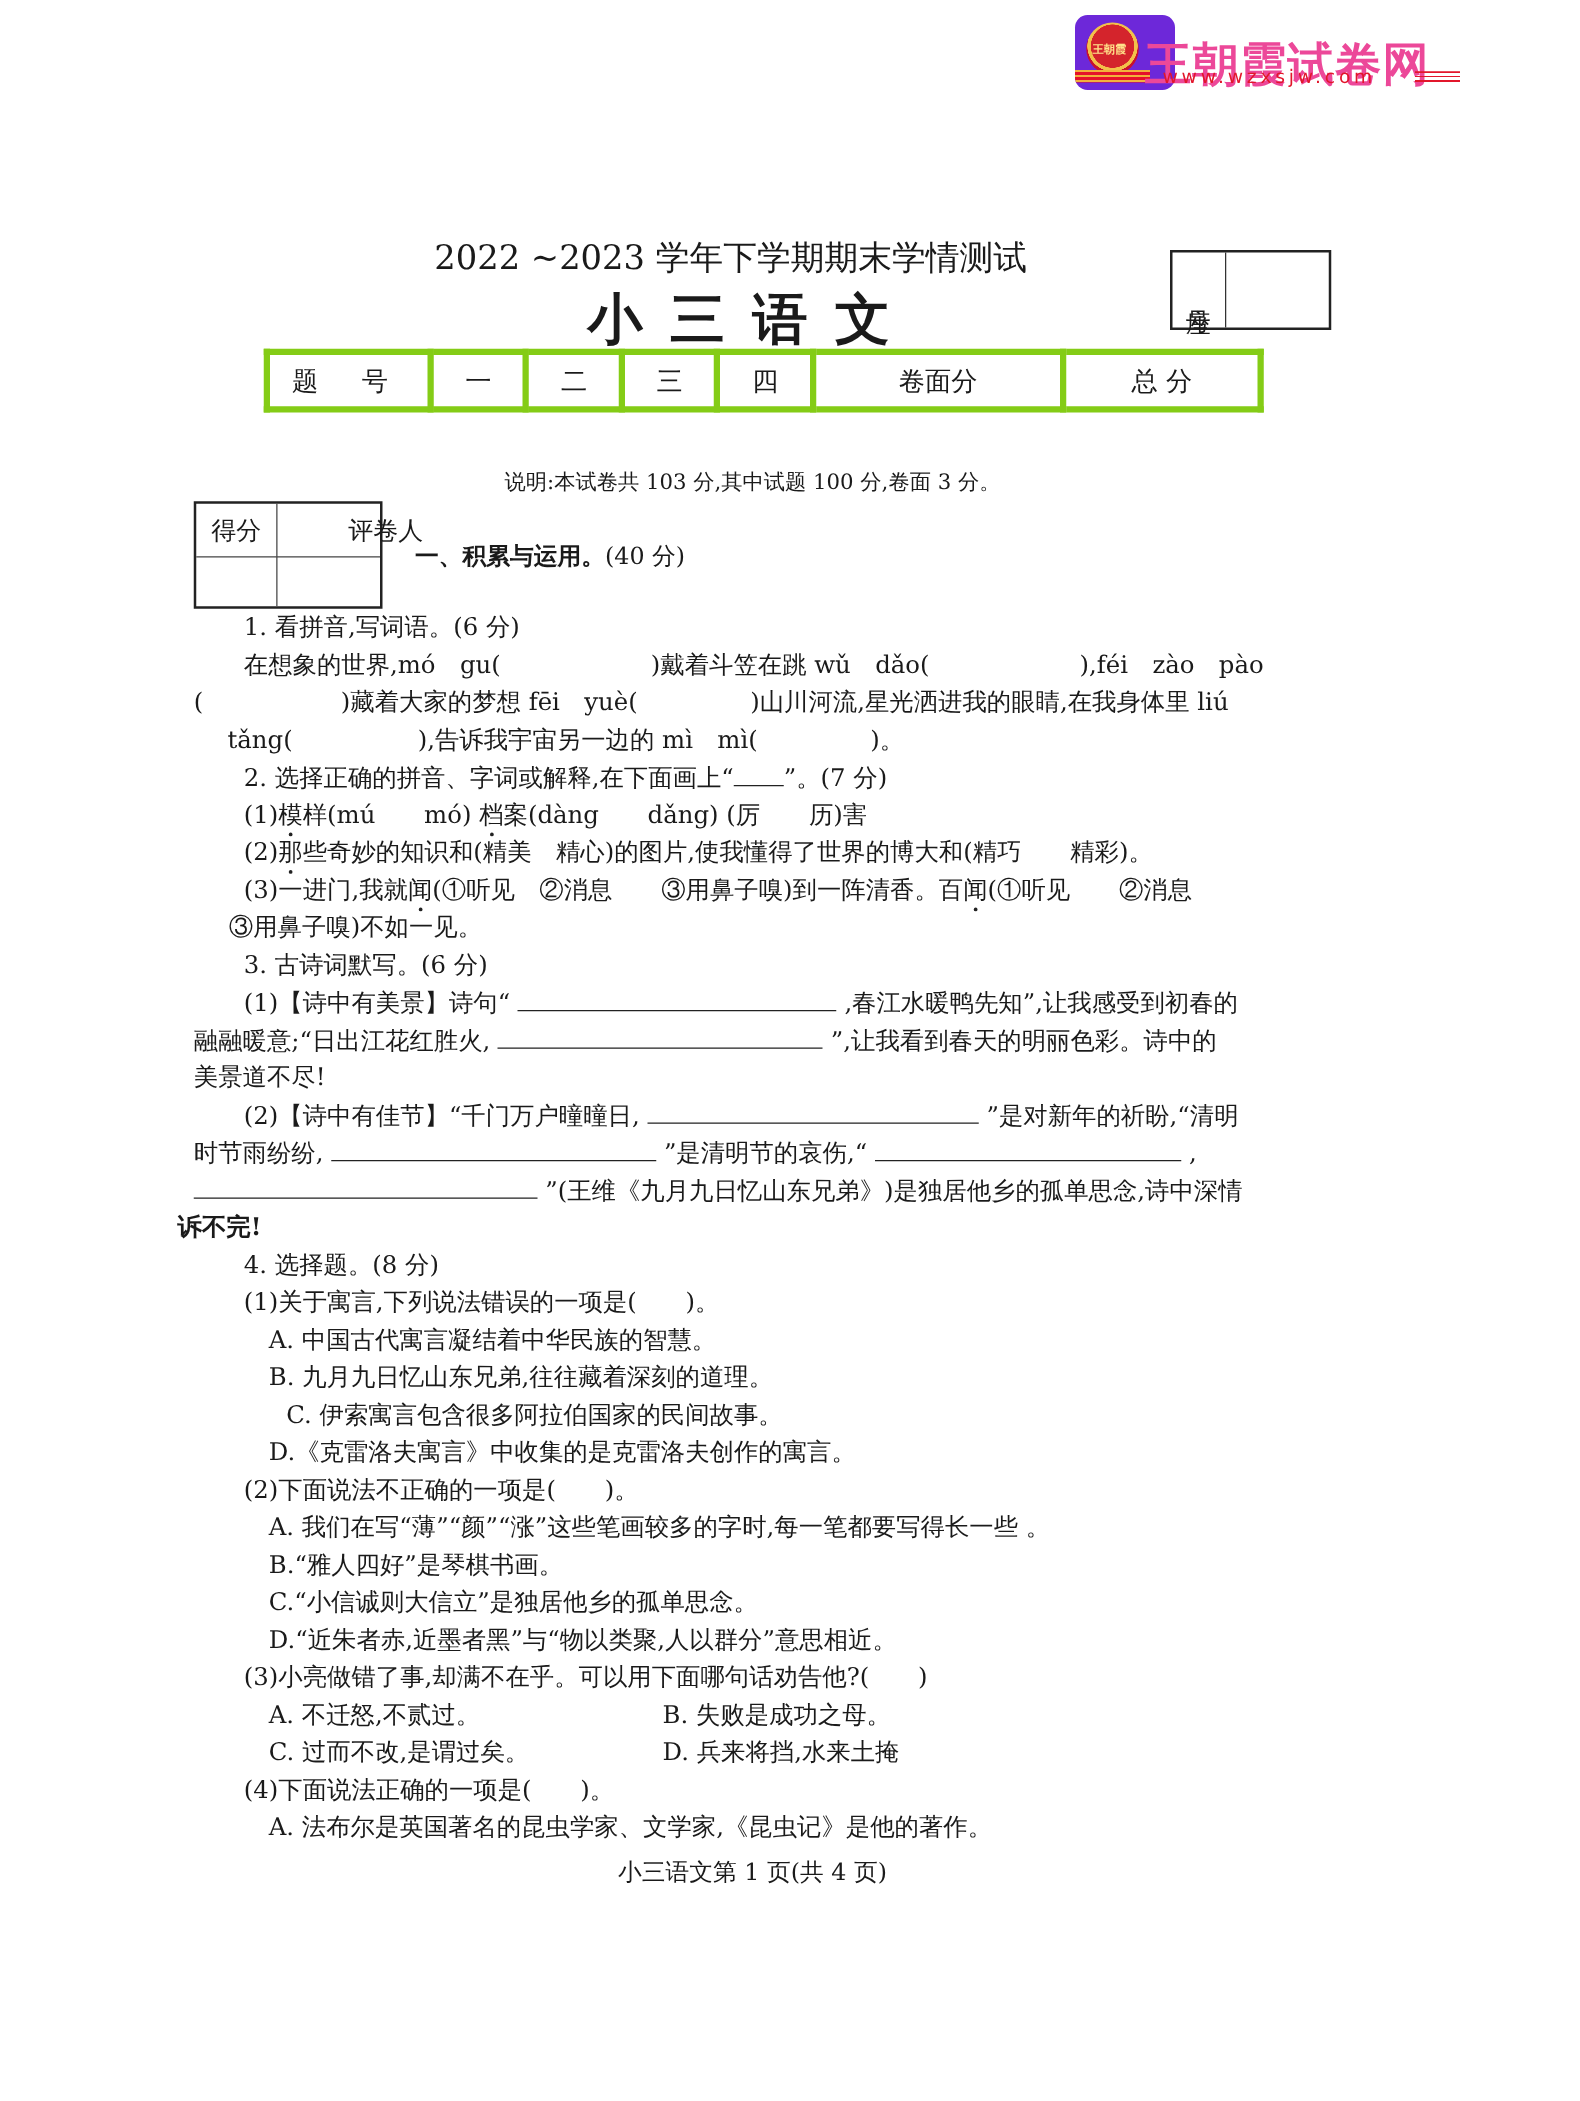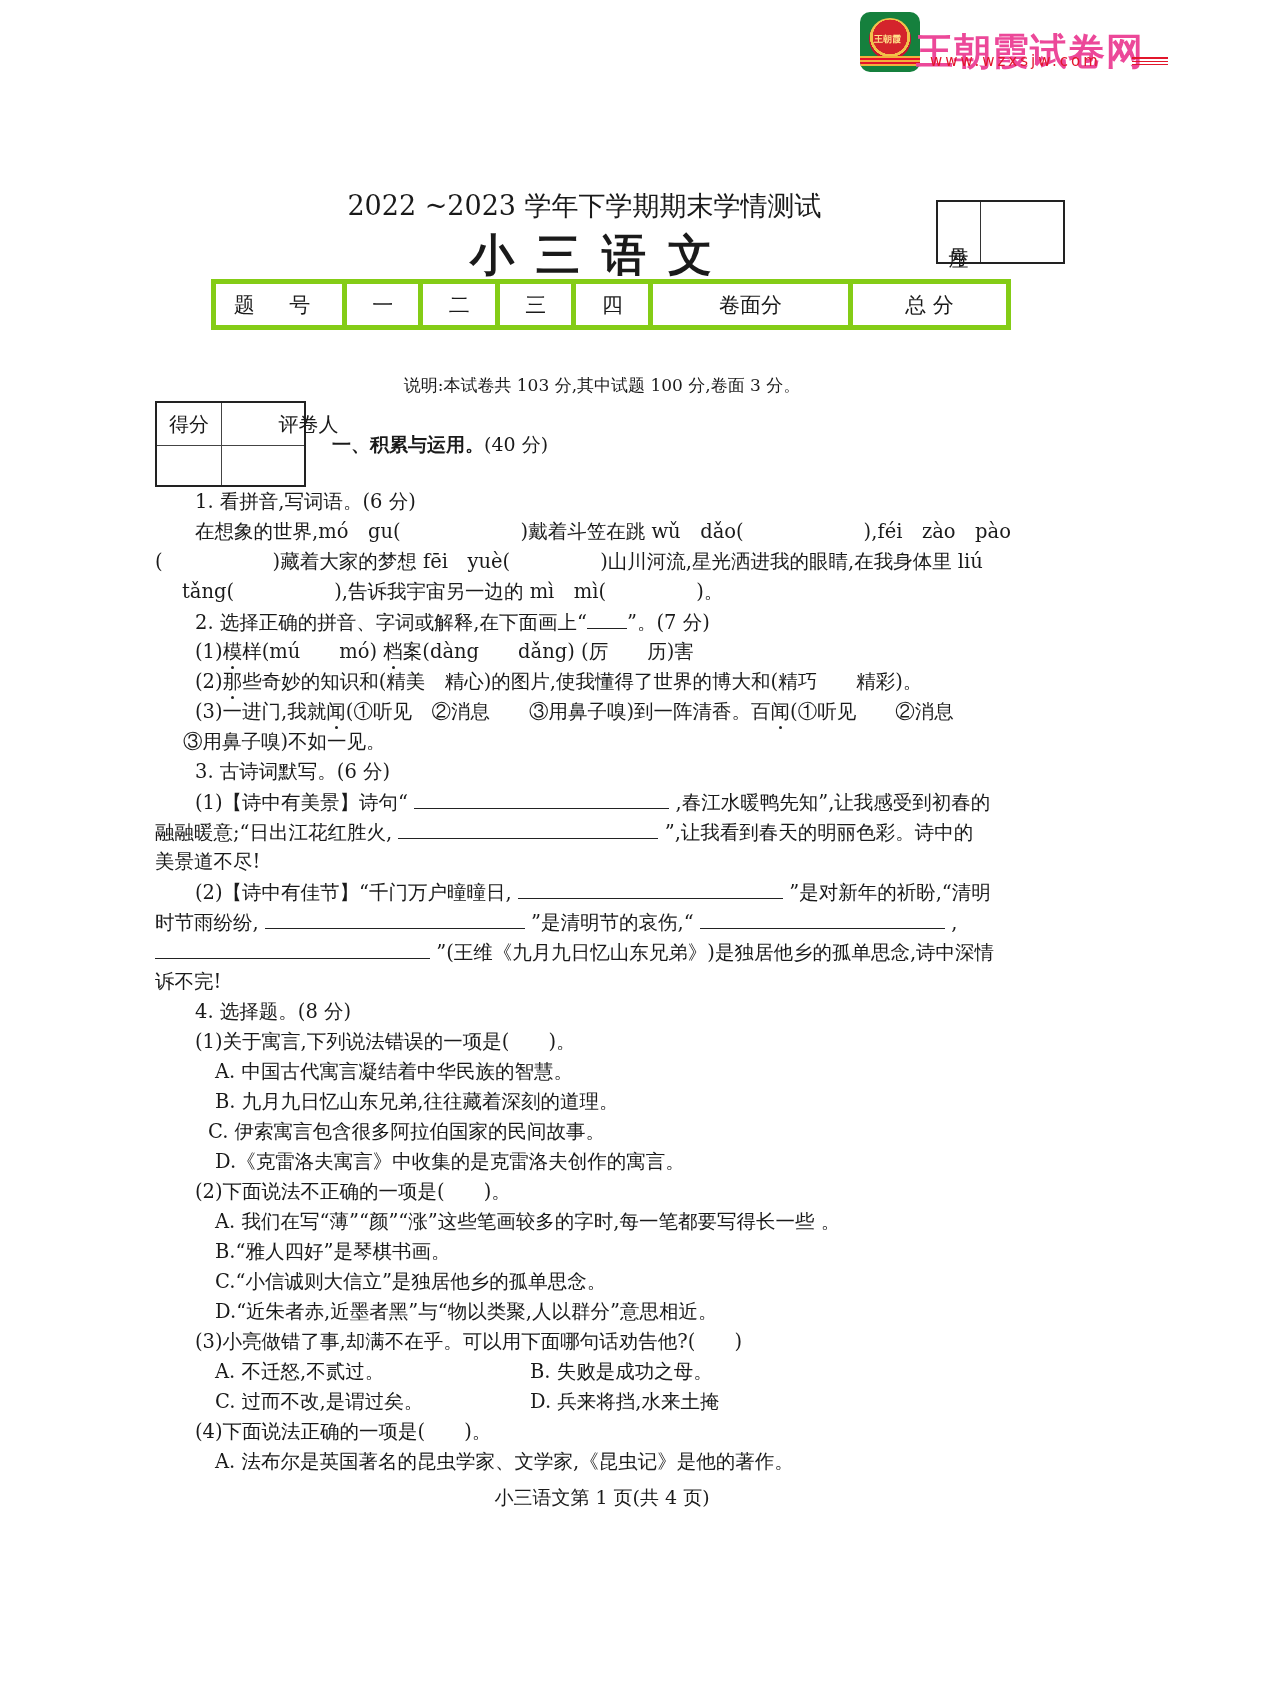--- a/index.html
+++ b/index.html
@@ -2,22 +2,22 @@
 <html><head>
 <meta charset="utf-8">
 <style>
   html, body { margin:0; padding:0; background:#ffffff; }
   body { width:1264px; height:1681px; position:relative; overflow:hidden;
          font-family:"DejaVu Serif","Liberation Serif",serif; color:#1a1a1a; }
   .abs { position:absolute; }
 
   
   .logo { left:860px; top:12px; width:300px; height:60px; }
-  .logo-badge { position:absolute; left:0; top:0; width:60px; height:60px; border-radius:10px;
-                background:#15803d; overflow:hidden; }
+  .logo-badge { position:absolute; left:0; top:0; width:80px; height:60px; border-radius:10px;
+                background:#6d28d9; overflow:hidden; }
   .logo-badge .ring { position:absolute; left:9px; top:6px; width:42px; height:42px; border-radius:50%;
                 background:radial-gradient(circle at 50% 45%, #d4242c 0 55%, #f2c14a 56% 64%, #c8102e 65% 100%); }
   .logo-badge .ribbon { position:absolute; left:0; bottom:6px; width:60px; height:10px;
                 background:repeating-linear-gradient(180deg,#f2b03c 0 2px,#e5112a 2px 4px); }
   .logo-badge .mini { position:absolute; left:14px; top:21px; font-size:9px; color:#ffe28a; font-weight:bold;
                 font-family:"DejaVu Sans",sans-serif; }
   .logo-name { position:absolute; left:56px; top:-4px; font-size:37px; font-weight:bold; color:#ec4899;
                font-family:"DejaVu Sans",sans-serif; letter-spacing:1px; white-space:nowrap;margin-top:19px; }
   .logo-url { position:absolute; left:70px; top:40px; font-size:15px; color:#e2162b; letter-spacing:3px;
               font-family:"DejaVu Sans",sans-serif; white-space:nowrap; }
@@ -152,28 +152,28 @@
 <div class="line" style="left:155px; top:848px;">美景道不尽!</div>
 <div class="line" style="left:195px; top:878px;">
   <span>(2)【诗中有佳节】“千门万户曈曈日,</span> <span class="blank" style="width:265px"></span> <span>”是对新年的祈盼,“清明</span>
 </div>
 <div class="line" style="left:155px; top:908px;">
   <span>时节雨纷纷,</span> <span class="blank" style="width:260px"></span> <span>”是清明节的哀伤,“</span> <span class="blank" style="width:245px"></span> <span>,</span>
 </div>
 <div class="line" style="left:155px; top:938px;">
   <span class="blank" style="width:275px"></span> <span>”(王维《九月九日忆山东兄弟》)是独居他乡的孤单思念,诗中深情</span>
 </div>
-<div class="line" style="left:155px; top:968px;">诉不完!</div>
+<div class="line" style="left:142px; top:968px;font-weight:bold;">诉不完!</div>
 
 <div class="line" style="left:195px; top:998px;">4. 选择题。(8 分)</div>
 
 <div class="line" style="left:195px; top:1028px;">(1)关于寓言,下列说法错误的一项是(　　)。</div>
 <div class="line" style="left:215px; top:1058px;">A. 中国古代寓言凝结着中华民族的智慧。</div>
 <div class="line" style="left:215px; top:1088px;">B. 九月九日忆山东兄弟,往往藏着深刻的道理。</div>
-<div class="line" style="left:208px; top:1118px;">C. 伊索寓言包含很多阿拉伯国家的民间故事。</div>
+<div class="line" style="left:229px; top:1118px;">C. 伊索寓言包含很多阿拉伯国家的民间故事。</div>
 <div class="line" style="left:215px; top:1148px;">D.《克雷洛夫寓言》中收集的是克雷洛夫创作的寓言。</div>
 
 <div class="line" style="left:195px; top:1178px;">(2)下面说法不正确的一项是(　　)。</div>
 <div class="line" style="left:215px; top:1208px;">A. 我们在写“薄”“颜”“涨”这些笔画较多的字时,每一笔都要写得长一些 。</div>
 <div class="line" style="left:215px; top:1238px;">B.“雅人四好”是琴棋书画。</div>
 <div class="line" style="left:215px; top:1268px;">C.“小信诚则大信立”是独居他乡的孤单思念。</div>
 <div class="line" style="left:215px; top:1298px;">D.“近朱者赤,近墨者黑”与“物以类聚,人以群分”意思相近。</div>
 
 <div class="line" style="left:195px; top:1328px;">(3)小亮做错了事,却满不在乎。可以用下面哪句话劝告他?(　　)</div>
 <div class="line" style="left:215px; top:1358px;">A. 不迁怒,不贰过。</div>

